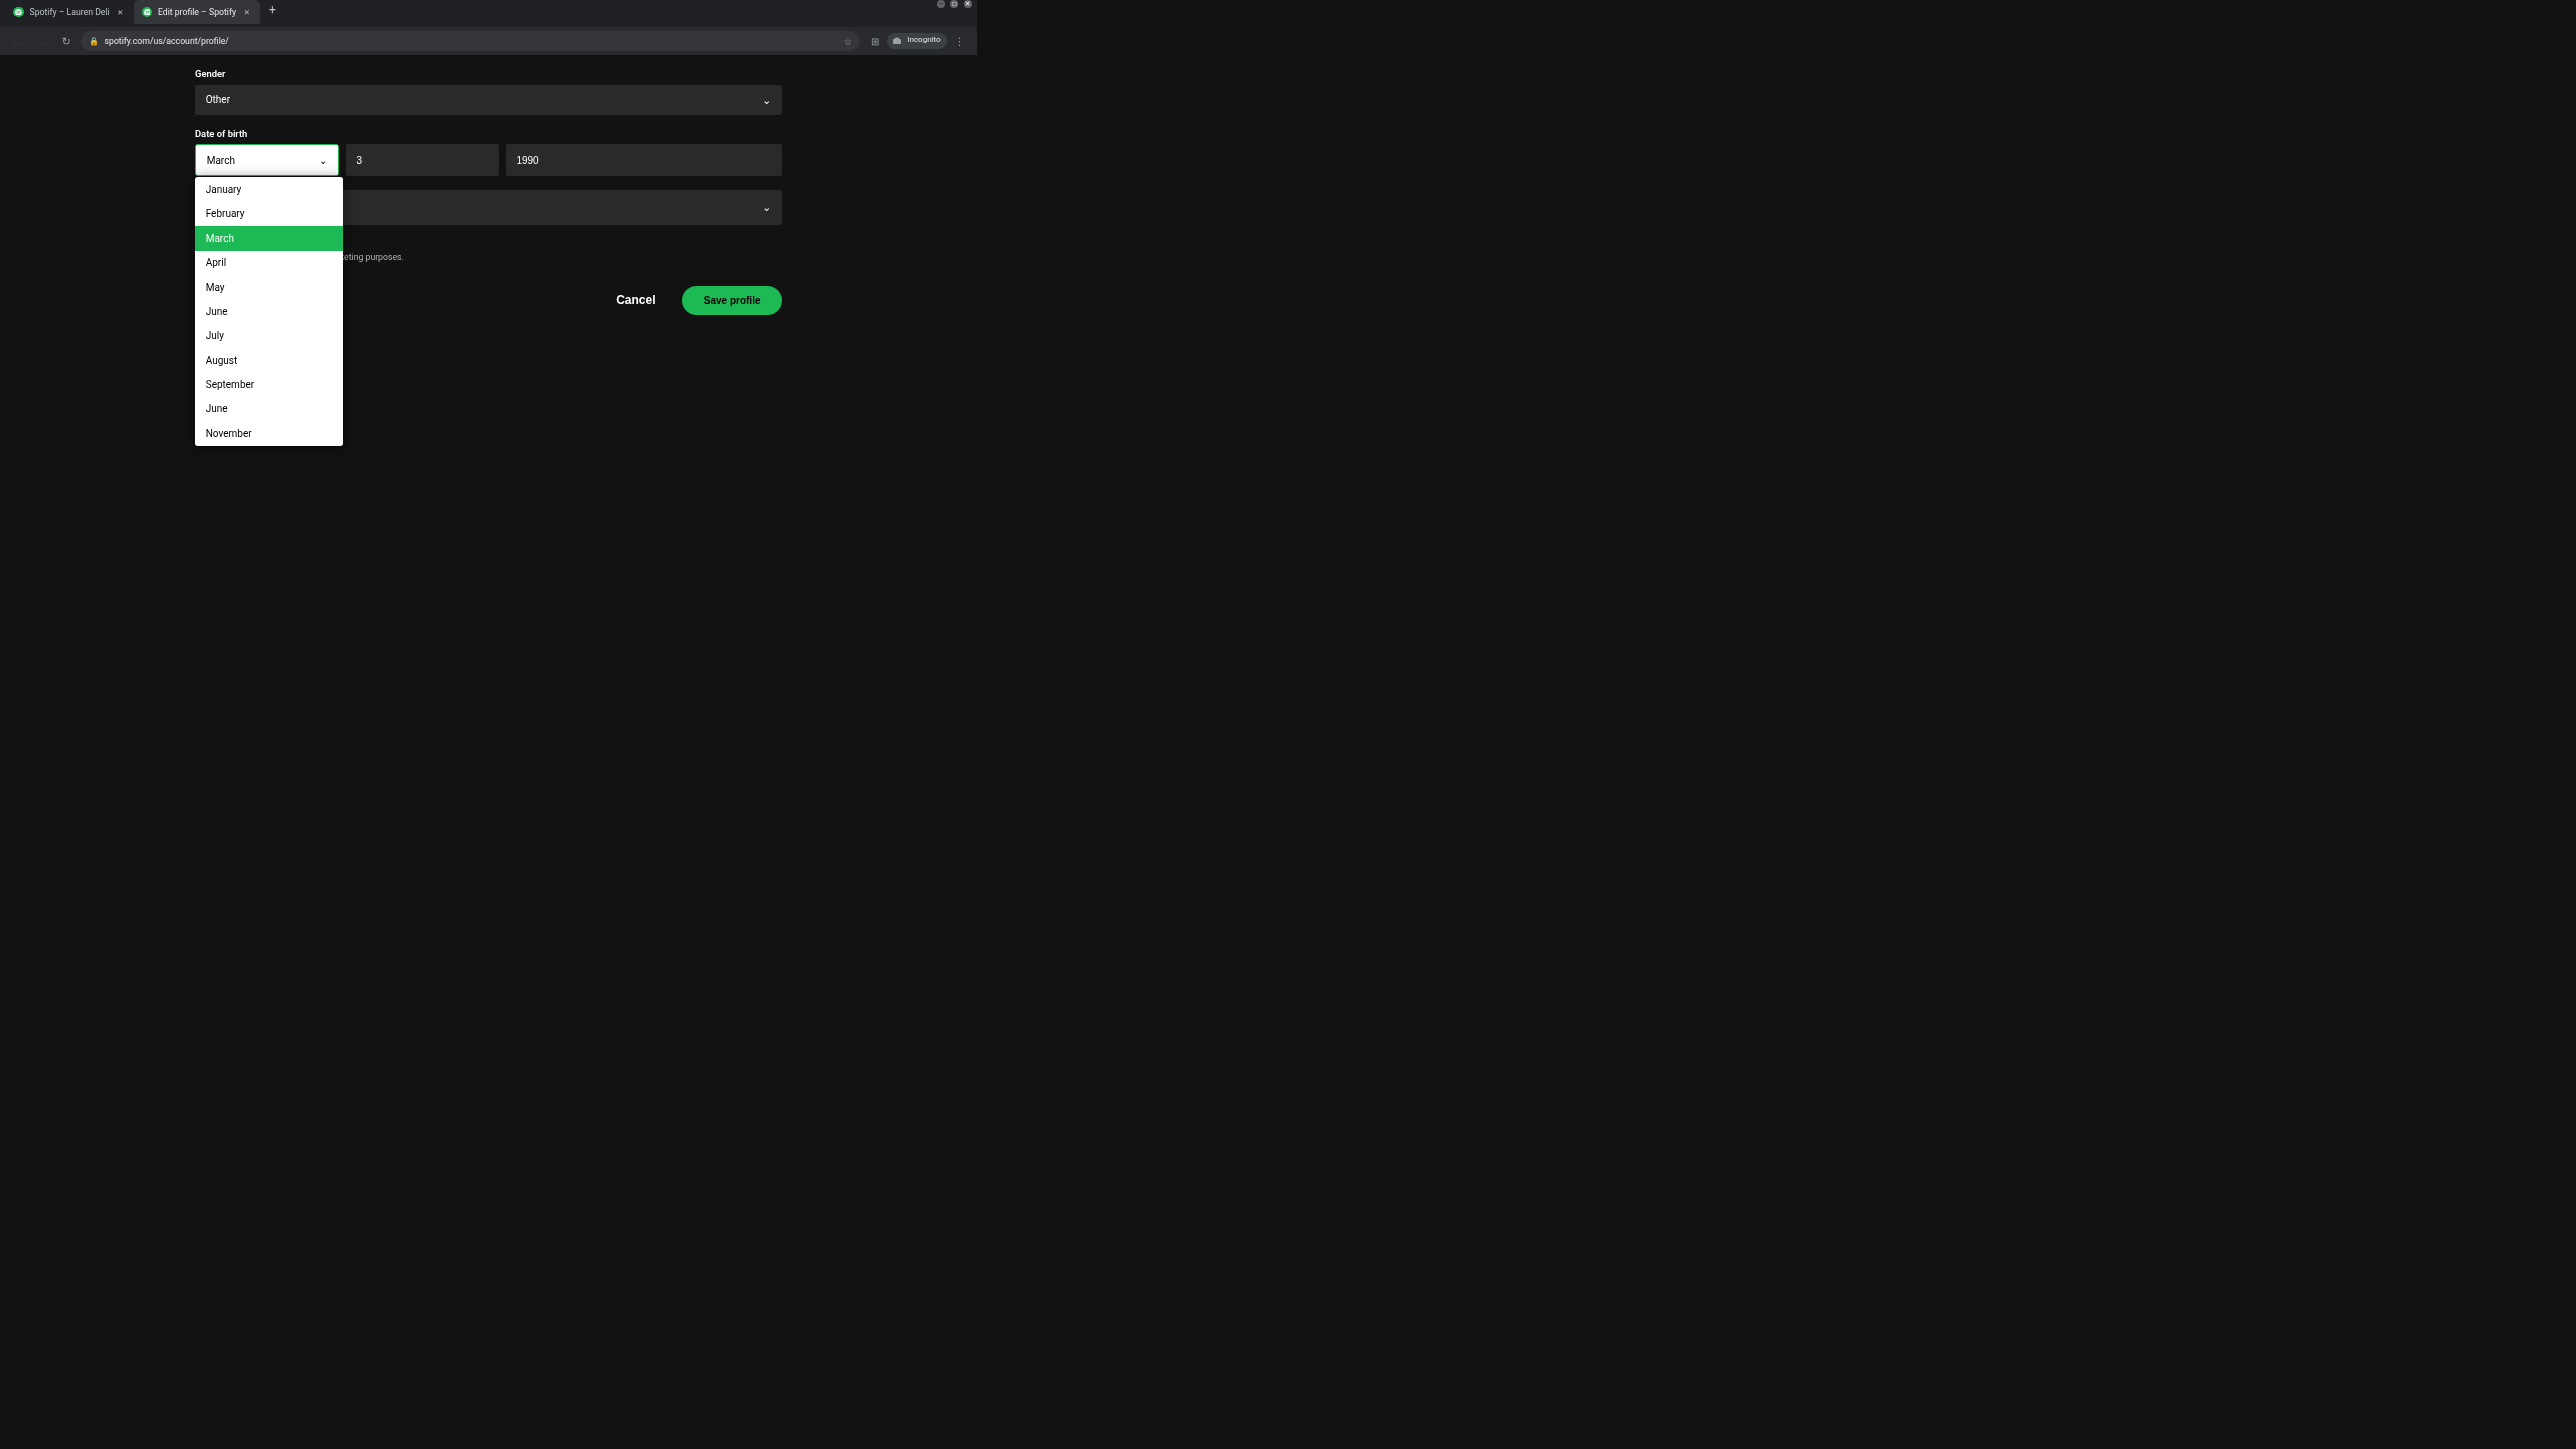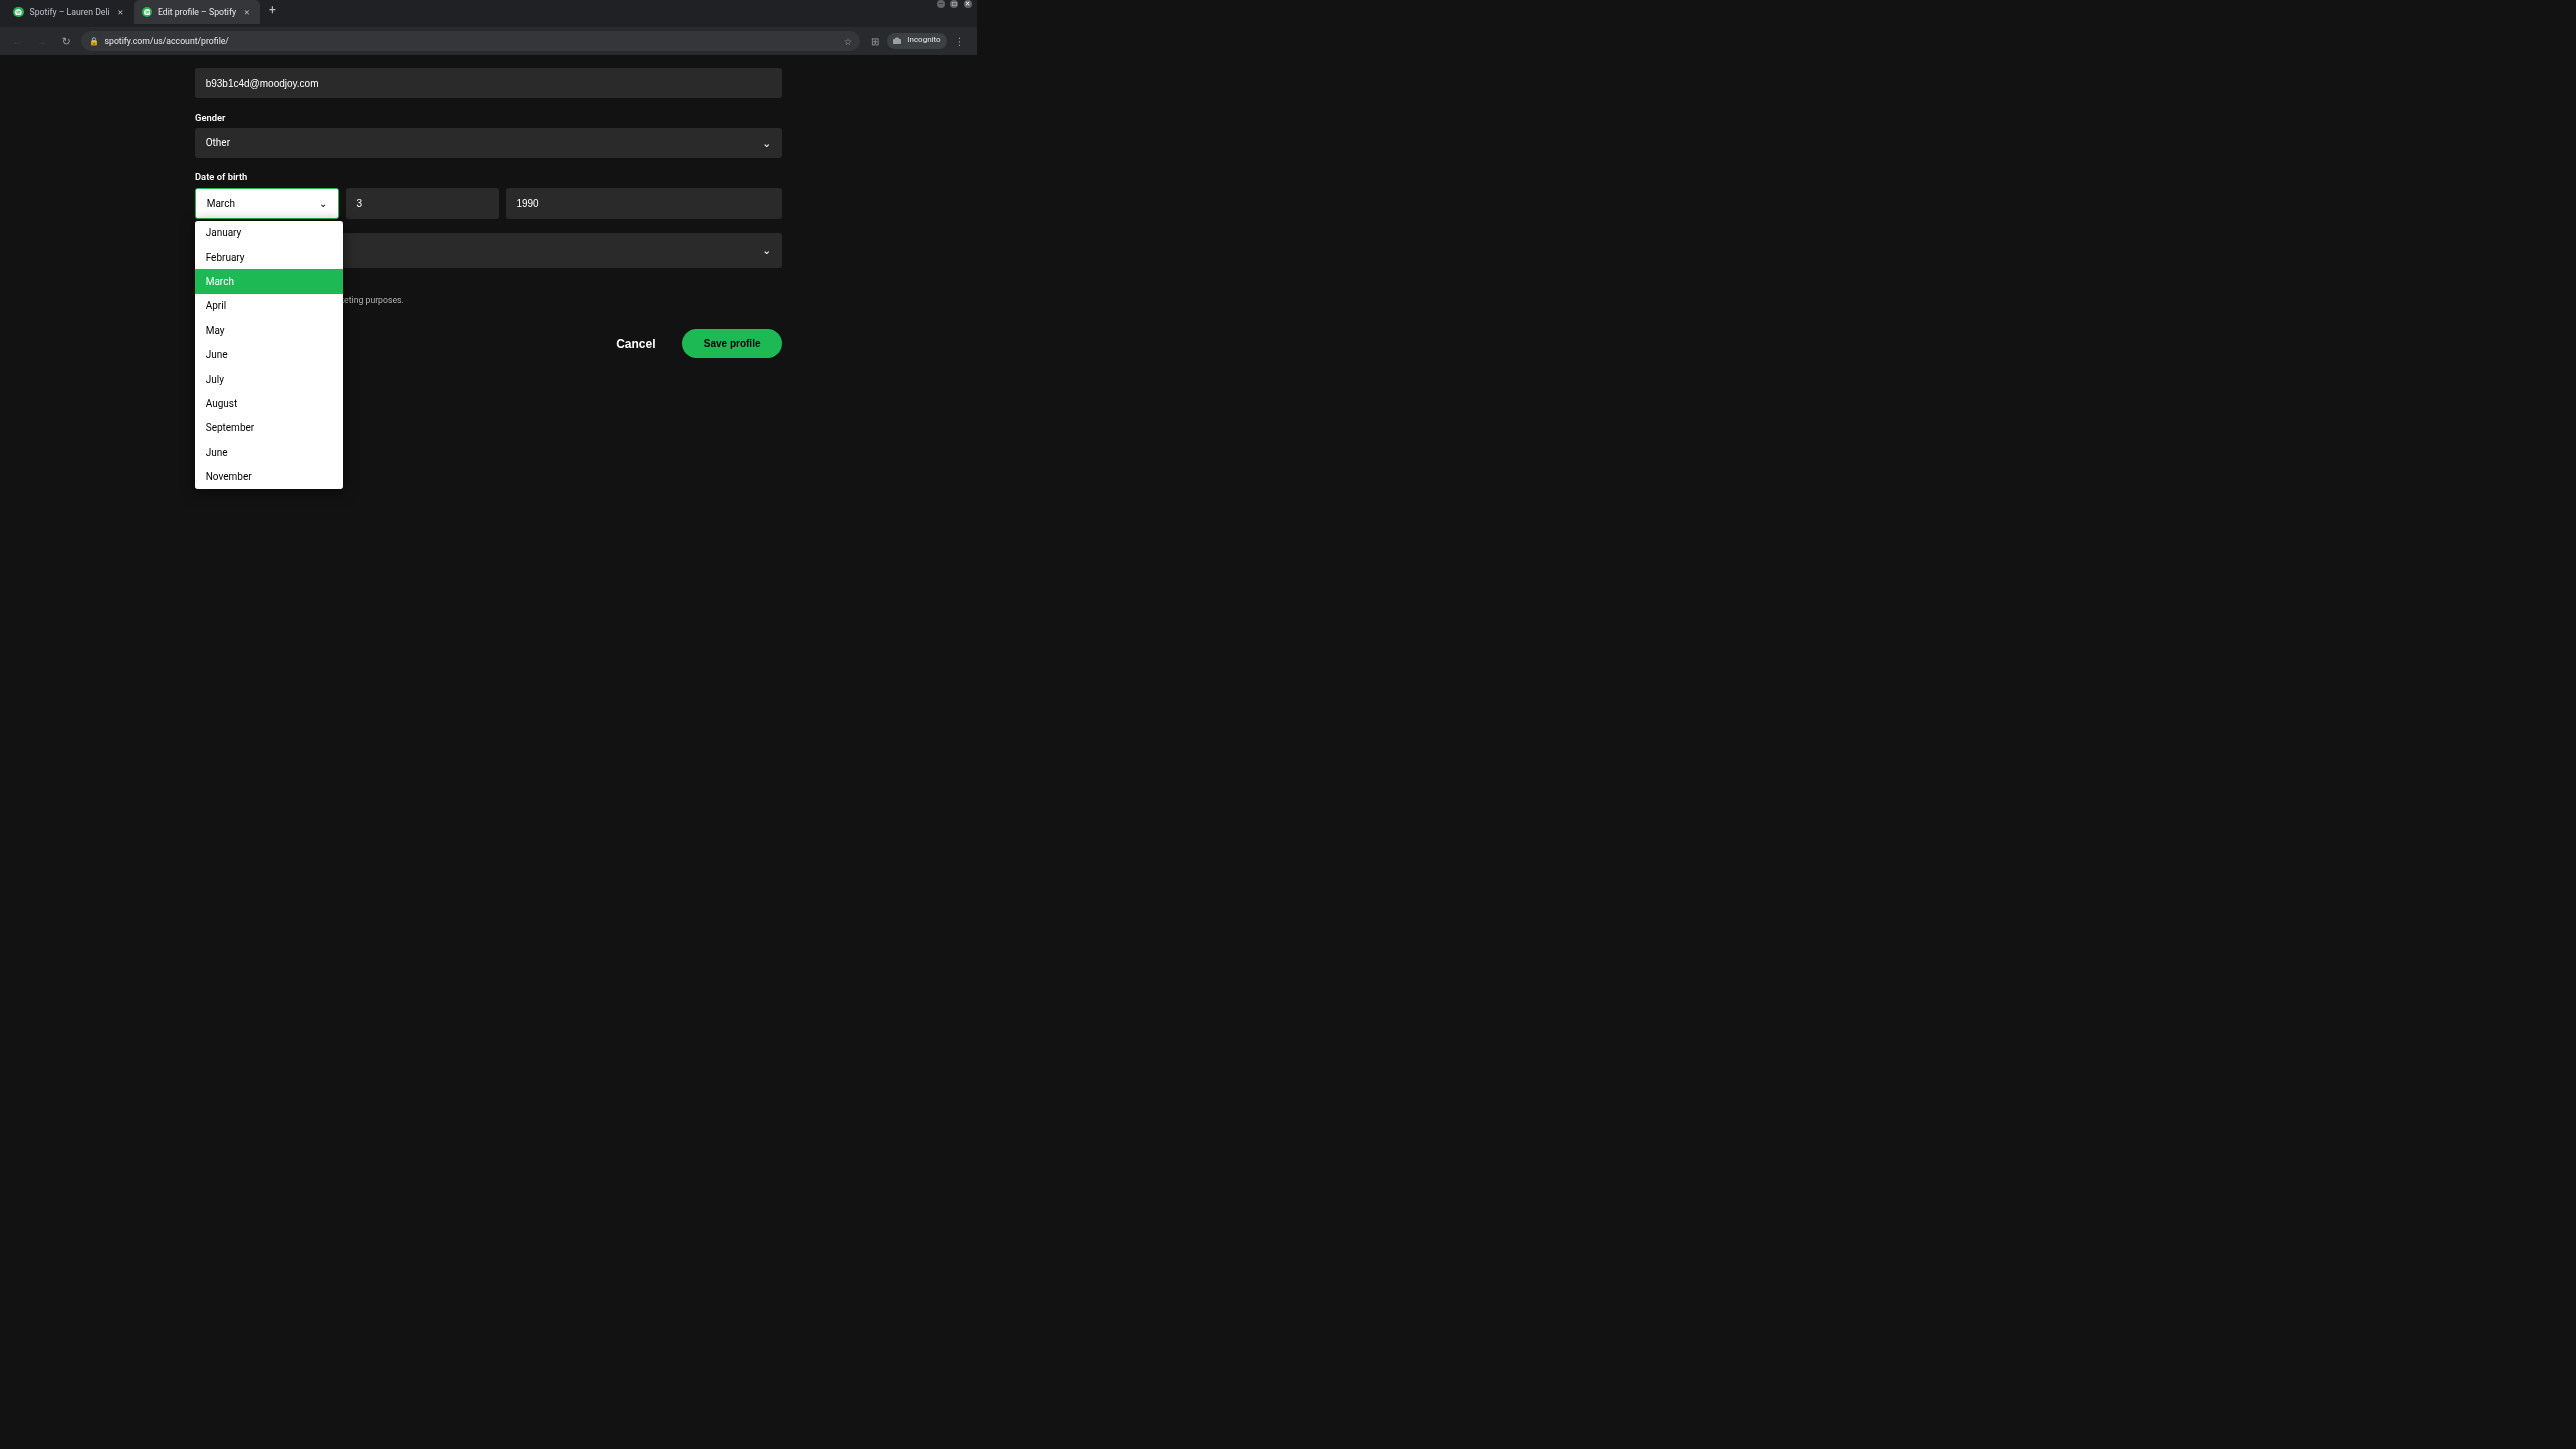--- a/index.html
+++ b/index.html
@@ -429,23 +429,20 @@
         </svg>
         <span>Incognito</span>
       </div>
       <div class="toolbar-icon-btn">⋮</div>
     </div>
   </div>
 </div>
 
 <div class="page-content">
 
-  <div class="email-field-wrapper">
-    <input class="input-field" type="text" readonly="" value="b93b1c4d@moodjoy.com" style="">
-  </div>
 
 
   <div>
     <span class="field-label">Gender</span>
     <div class="select-wrapper">
       <div class="select-field">
         <span>Other</span>
       </div>
       <span class="select-chevron">⌄</span>
     </div>

